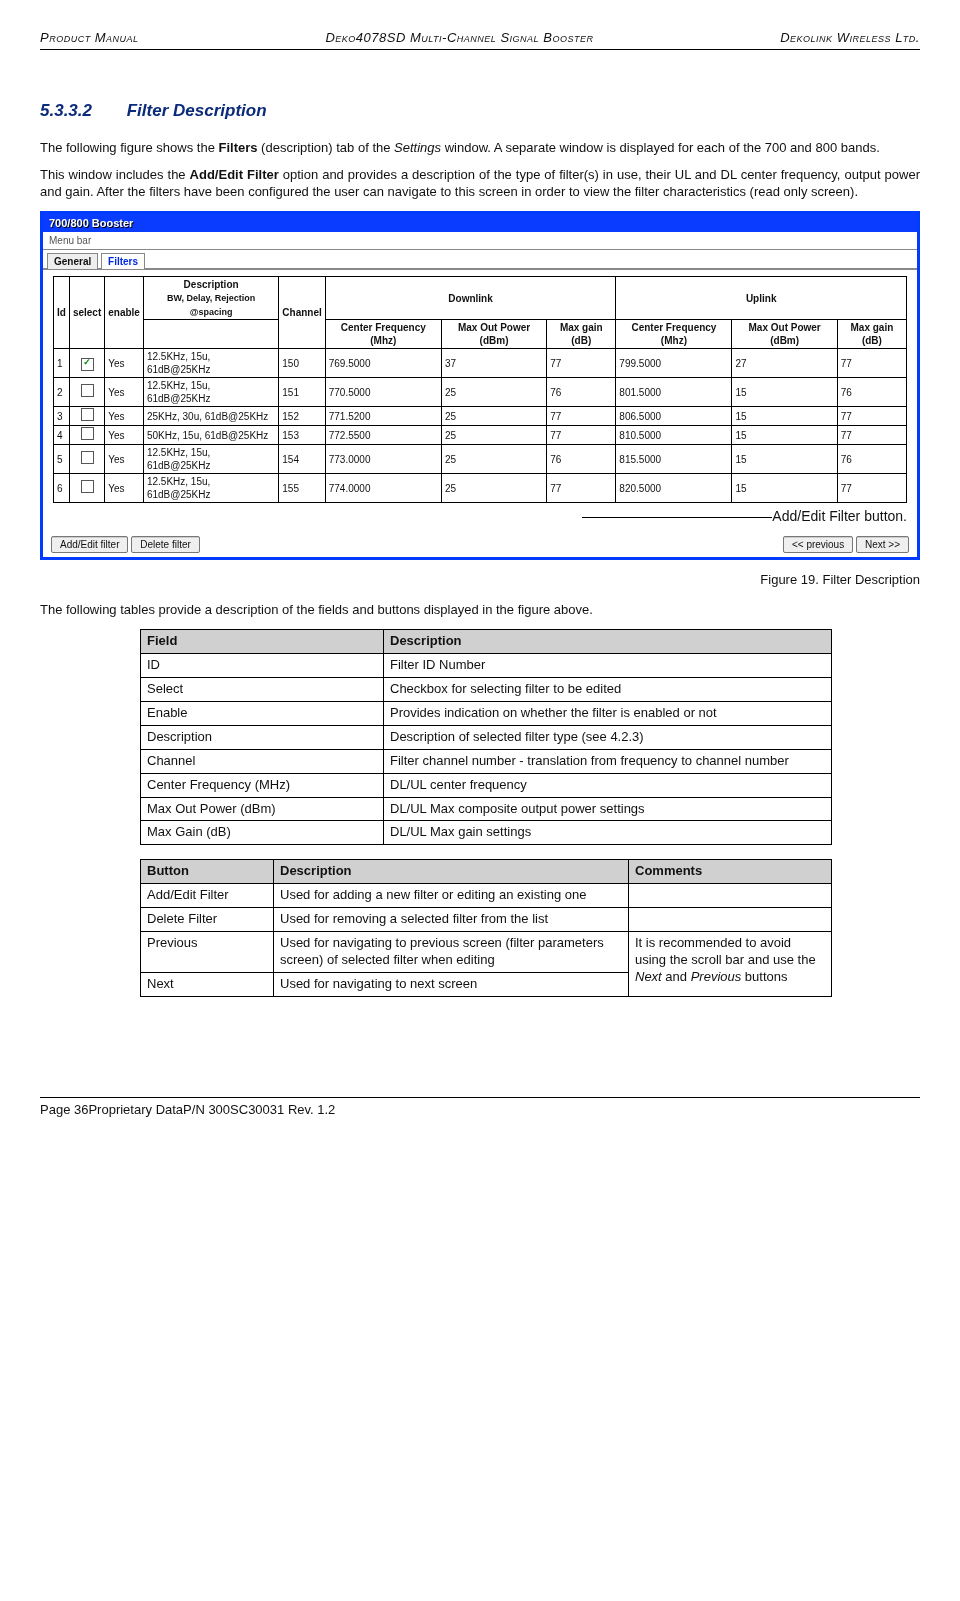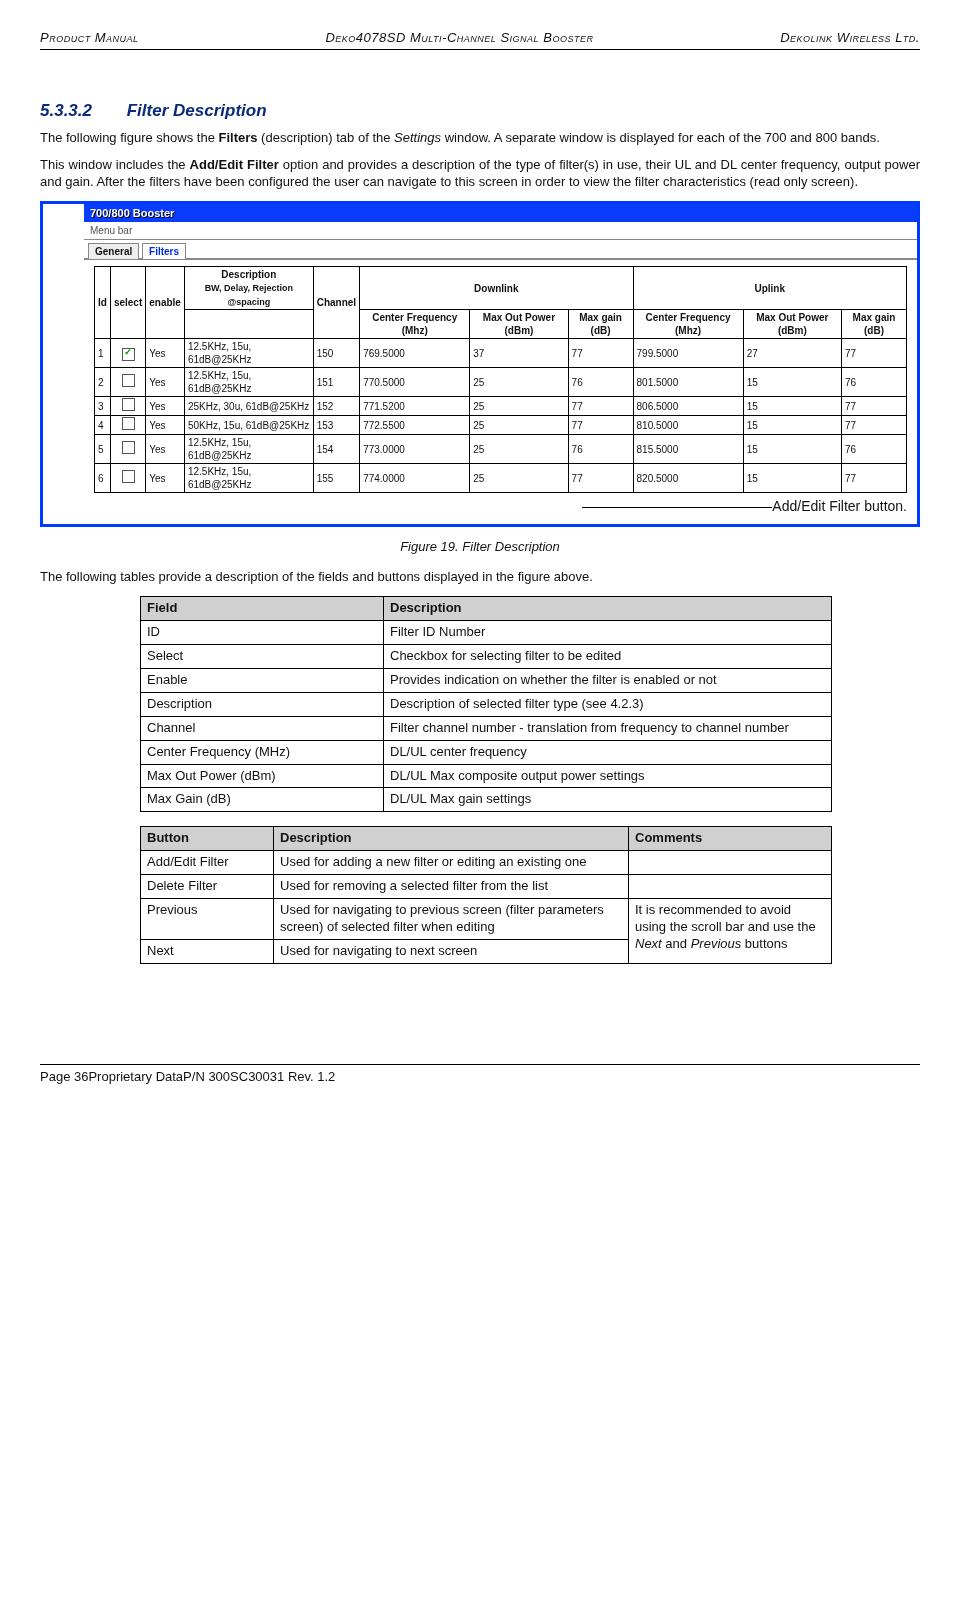--- a/index.html
+++ b/index.html
@@ -20,34 +20,33 @@
     padding-bottom: 2px;
     margin-bottom: 50px;
     font-style: italic;
   }
   .running-head span { letter-spacing: 0.5px; }
   .section-heading {
     color: #0a2a7a;
     font-style: italic;
     font-weight: bold;
     font-size: 17px;
-    margin-bottom: 8px;
+    margin-bottom: 18px;
   }
   .section-heading .num { margin-right: 30px; }
   .para-block { margin-bottom: 10px; text-align: justify; }
-  .figure-caption { text-align:center; font-style: italic; margin: 12px 0 14px; }
+  .figure-caption { text-align:right; margin: 12px 0 14px; }
 
   
   .screenshot {
     border: 3px solid #003cff;
     background: #fff;
     font-size: 10px;
     font-family: Arial, sans-serif;
     position: relative;
-    padding-left: 41px;
   }
   .titlebar {
     background: linear-gradient(#0a3cff,#0a3cff);
     color: #fff;
     padding: 2px 6px;
     font-weight: bold;
     font-size: 11px;
     text-shadow: 1px 1px 0 #000;
   }
   .menurow { color:#555; padding: 2px 6px; font-size:10px; }
@@ -239,20 +238,30 @@
             <td class="left">77</td>
           </tr>
         </tbody>
     </table>
 
     <div class="callout">
       <span class="line"></span><span>Add/Edit Filter button.</span>
     </div>
   </div>
 
+  <div class="btnrow">
+    <div>
+      <span class="winbtn">Add/Edit filter</span>
+      <span class="winbtn">Delete filter</span>
+    </div>
+    <div>
+      <span class="winbtn">&lt;&lt; previous</span>
+      <span class="winbtn">Next  &gt;&gt;</span>
+    </div>
+  </div>
 </div>
 
 <div class="figure-caption">Figure 19. Filter Description</div>
 
 <div class="para-block">The following tables provide a description of the fields and buttons displayed in the figure above.</div>
 
 <table class="doc">
   <tbody>
       <tr>
     <th style="width:230px">Field</th>

